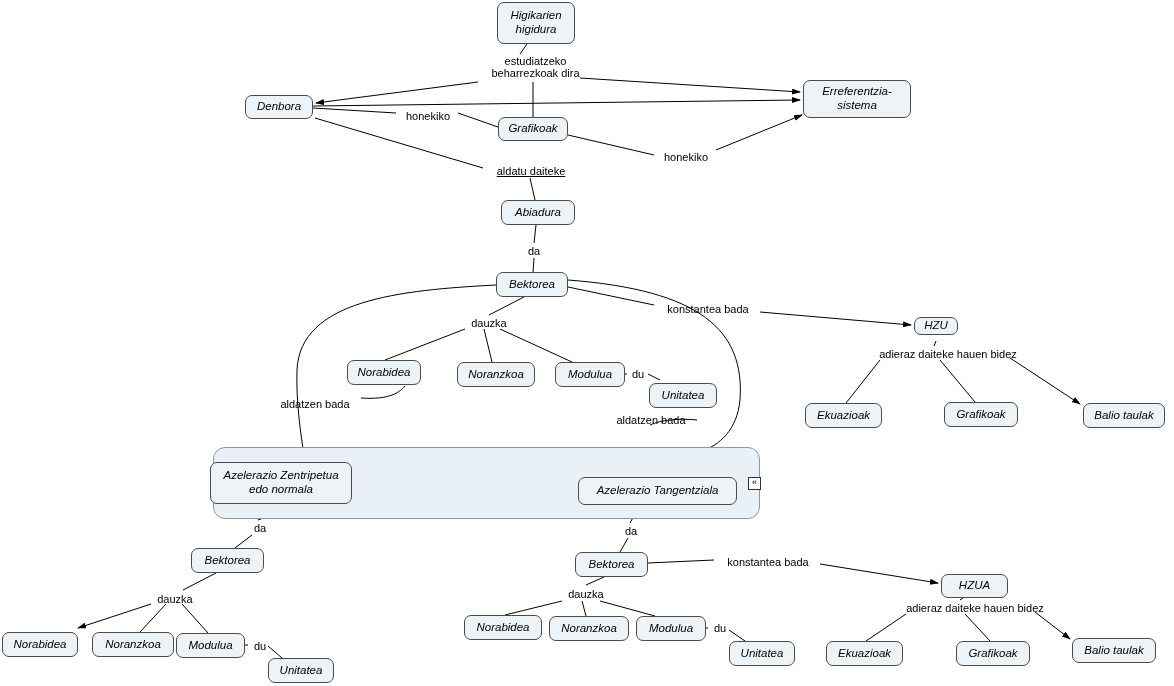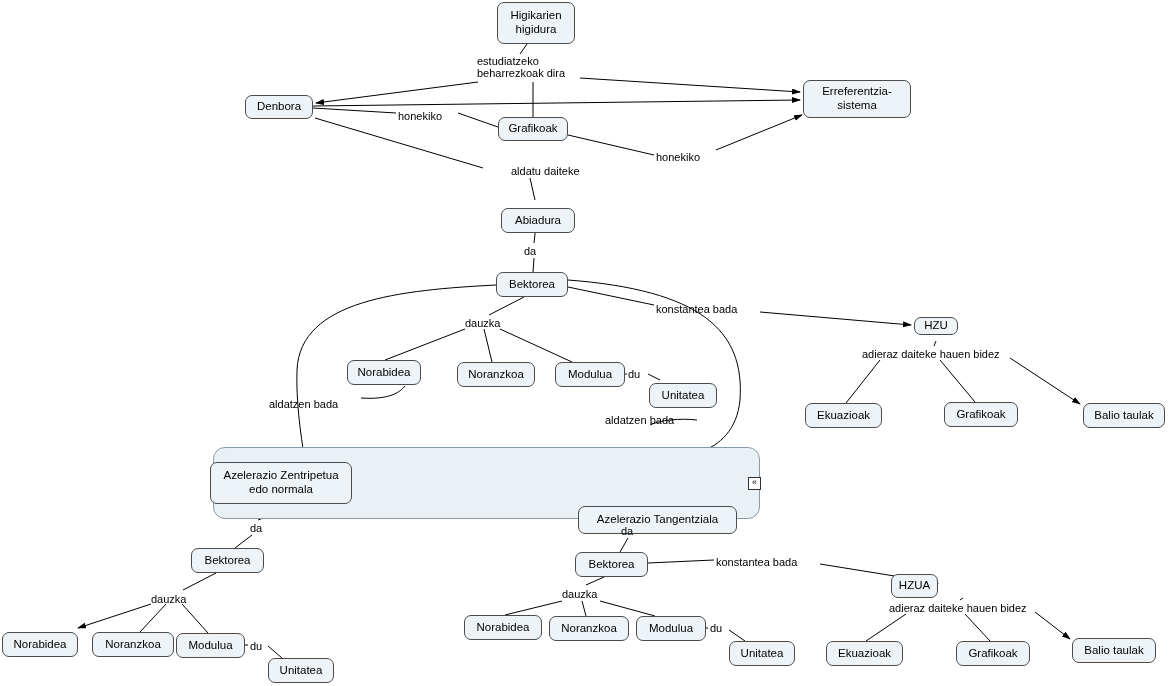--- a/index.html
+++ b/index.html
@@ -1,23 +1,23 @@
 <!DOCTYPE html>
 <html><head>
 <meta charset="utf-8">
 <style>
   html,body{margin:0;padding:0;background:#ffffff;}
   body{width:1174px;height:686px;font-family:"Liberation Sans",sans-serif;}
   #canvas{position:relative;width:1174px;height:686px;overflow:hidden;}
   svg.edges{position:absolute;left:0;top:0;width:1174px;height:686px;}
   .node{position:absolute;box-sizing:border-box;background:#eef3f7;border:1px solid #4b4b4b;border-radius:7px;
         display:flex;align-items:center;justify-content:center;text-align:center;
-        font-size:11.5px;color:#000;line-height:1.2;padding:2px 6px;}
+        font-size:11.5px;color:#000;line-height:1.2;padding:2px 6px;font-style:italic;}
   .group{position:absolute;box-sizing:border-box;background:#eaf1f6;border:1px solid #8a9aa5;border-radius:12px;}
-  .elabel{position:absolute;font-size:11px;color:#000;white-space:nowrap;text-align:left;}
+  .elabel{position:absolute;font-size:11px;color:#000;white-space:nowrap;text-align:center;}
   .collapse{position:absolute;width:11px;height:11px;border:1px solid #333;background:#fff;
             font-size:9px;line-height:9px;text-align:center;color:#000;}
 </style>
 </head>
 <body>
 
 <div id="canvas">
 
   <svg class="edges" xmlns="http://www.w3.org/2000/svg">
     <defs>
@@ -122,52 +122,52 @@
 
   <div class="group" id="group-box" style="left: 213px; top: 447px; width: 547px; height: 72px;"></div>
 
   <div class="collapse" id="collapse-marker" style="left: 748px; top: 477px;">«</div>
 
   <div id="nodes-layer">
       <div class="node" style="left: 497px; top: 2px; width: 78px; height: 42px;">Higikarien higidura</div>
       <div class="node" style="left: 245px; top: 95px; width: 68px; height: 24px;">Denbora</div>
       <div class="node" style="left: 803px; top: 80px; width: 108px; height: 38px;">Erreferentzia-sistema</div>
       <div class="node" style="left: 498px; top: 117px; width: 70px; height: 24px;">Grafikoak</div>
-      <div class="node" style="left: 501px; top: 200px; width: 74px; height: 25px; margin-top: 8px;">Abiadura</div>
+      <div class="node" style="left: 501px; top: 200px; width: 74px; height: 25px;">Abiadura</div>
       <div class="node" style="left: 496px; top: 272px; width: 72px; height: 25px;">Bektorea</div>
       <div class="node" style="left: 347px; top: 360px; width: 74px; height: 25px;">Norabidea</div>
       <div class="node" style="left: 457px; top: 362px; width: 78px; height: 25px;">Noranzkoa</div>
       <div class="node" style="left: 555px; top: 362px; width: 70px; height: 25px;">Modulua</div>
       <div class="node" style="left: 649px; top: 383px; width: 68px; height: 25px;">Unitatea</div>
       <div class="node" style="left: 914px; top: 317px; width: 44px; height: 18px;">HZU</div>
       <div class="node" style="left: 805px; top: 403px; width: 77px; height: 25px;">Ekuazioak</div>
       <div class="node" style="left: 944px; top: 402px; width: 74px; height: 25px;">Grafikoak</div>
       <div class="node" style="left: 1083px; top: 403px; width: 82px; height: 25px;">Balio taulak</div>
       <div class="node" style="left: 210px; top: 462px; width: 142px; height: 42px;">Azelerazio Zentripetua edo normala</div>
-      <div class="node" style="left: 578px; top: 477px; width: 159px; height: 28px; margin-top: 29px;">Azelerazio Tangentziala</div>
+      <div class="node" style="left: 578px; top: 477px; width: 159px; height: 28px;">Azelerazio Tangentziala</div>
       <div class="node" style="left: 191px; top: 548px; width: 73px; height: 25px;">Bektorea</div>
       <div class="node" style="left: 575px; top: 552px; width: 73px; height: 25px;">Bektorea</div>
       <div class="node" style="left: 2px; top: 632px; width: 76px; height: 25px;">Norabidea</div>
       <div class="node" style="left: 92px; top: 632px; width: 82px; height: 25px;">Noranzkoa</div>
       <div class="node" style="left: 176px; top: 633px; width: 69px; height: 25px;">Modulua</div>
       <div class="node" style="left: 268px; top: 658px; width: 66px; height: 25px;">Unitatea</div>
       <div class="node" style="left: 464px; top: 615px; width: 78px; height: 25px;">Norabidea</div>
       <div class="node" style="left: 549px; top: 616px; width: 80px; height: 25px;">Noranzkoa</div>
       <div class="node" style="left: 636px; top: 616px; width: 70px; height: 25px;">Modulua</div>
       <div class="node" style="left: 729px; top: 641px; width: 66px; height: 25px;">Unitatea</div>
-      <div class="node" style="left: 891px; top: 574px; width: 47px; height: 24px;">HZUA</div>
+      <div class="node" style="left: 941px; top: 574px; width: 67px; height: 24px;">HZUA</div>
       <div class="node" style="left: 826px; top: 641px; width: 77px; height: 25px;">Ekuazioak</div>
       <div class="node" style="left: 956px; top: 641px; width: 74px; height: 25px;">Grafikoak</div>
       <div class="node" style="left: 1072px; top: 638px; width: 84px; height: 25px;">Balio taulak</div>
     </div>
   <div id="labels-layer">
       <div class="elabel" style="left: 477px; top: 55px; width: 117px; white-space: normal;">estudiatzeko beharrezkoak dira</div>
       <div class="elabel" style="left: 398px; top: 110px; width: 60px; white-space: normal;">honekiko</div>
       <div class="elabel" style="left: 656px; top: 151px; width: 60px; white-space: normal;">honekiko</div>
-      <div class="elabel" style="left: 511px; top: 165px; width: 94px; white-space: normal;">aldatu daiteke</div>
+      <div class="elabel" style="left: 484px; top: 165px; width: 94px; white-space: normal; text-decoration: underline;">aldatu daiteke</div>
       <div class="elabel" style="left: 524px; top: 245px; width: 20px; white-space: normal;">da</div>
       <div class="elabel" style="left: 465px; top: 317px; width: 48px; white-space: normal;">dauzka</div>
       <div class="elabel" style="left: 656px; top: 303px; width: 104px; white-space: normal;">konstantea bada</div>
       <div class="elabel" style="left: 628px; top: 368px; width: 20px; white-space: normal;">du</div>
       <div class="elabel" style="left: 862px; top: 348px; width: 172px; white-space: normal;">adieraz daiteke hauen bidez</div>
       <div class="elabel" style="left: 269px; top: 398px; width: 92px; white-space: normal;">aldatzen bada</div>
       <div class="elabel" style="left: 605px; top: 414px; width: 92px; white-space: normal;">aldatzen bada</div>
       <div class="elabel" style="left: 250px; top: 522px; width: 20px; white-space: normal;">da</div>
       <div class="elabel" style="left: 621px; top: 525px; width: 20px; white-space: normal;">da</div>
       <div class="elabel" style="left: 151px; top: 593px; width: 48px; white-space: normal;">dauzka</div>

